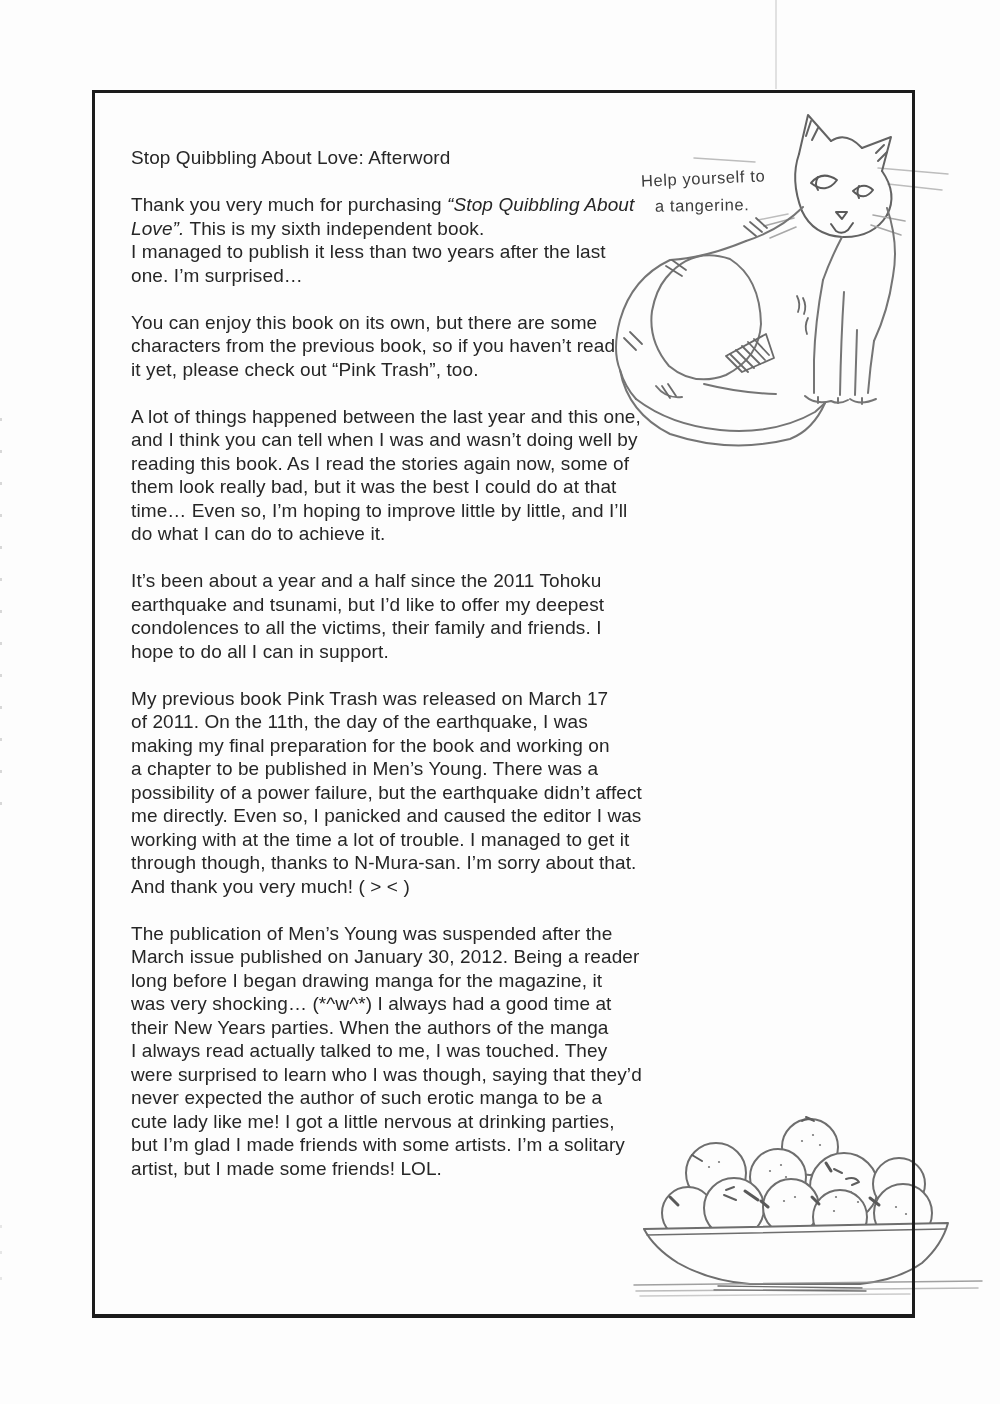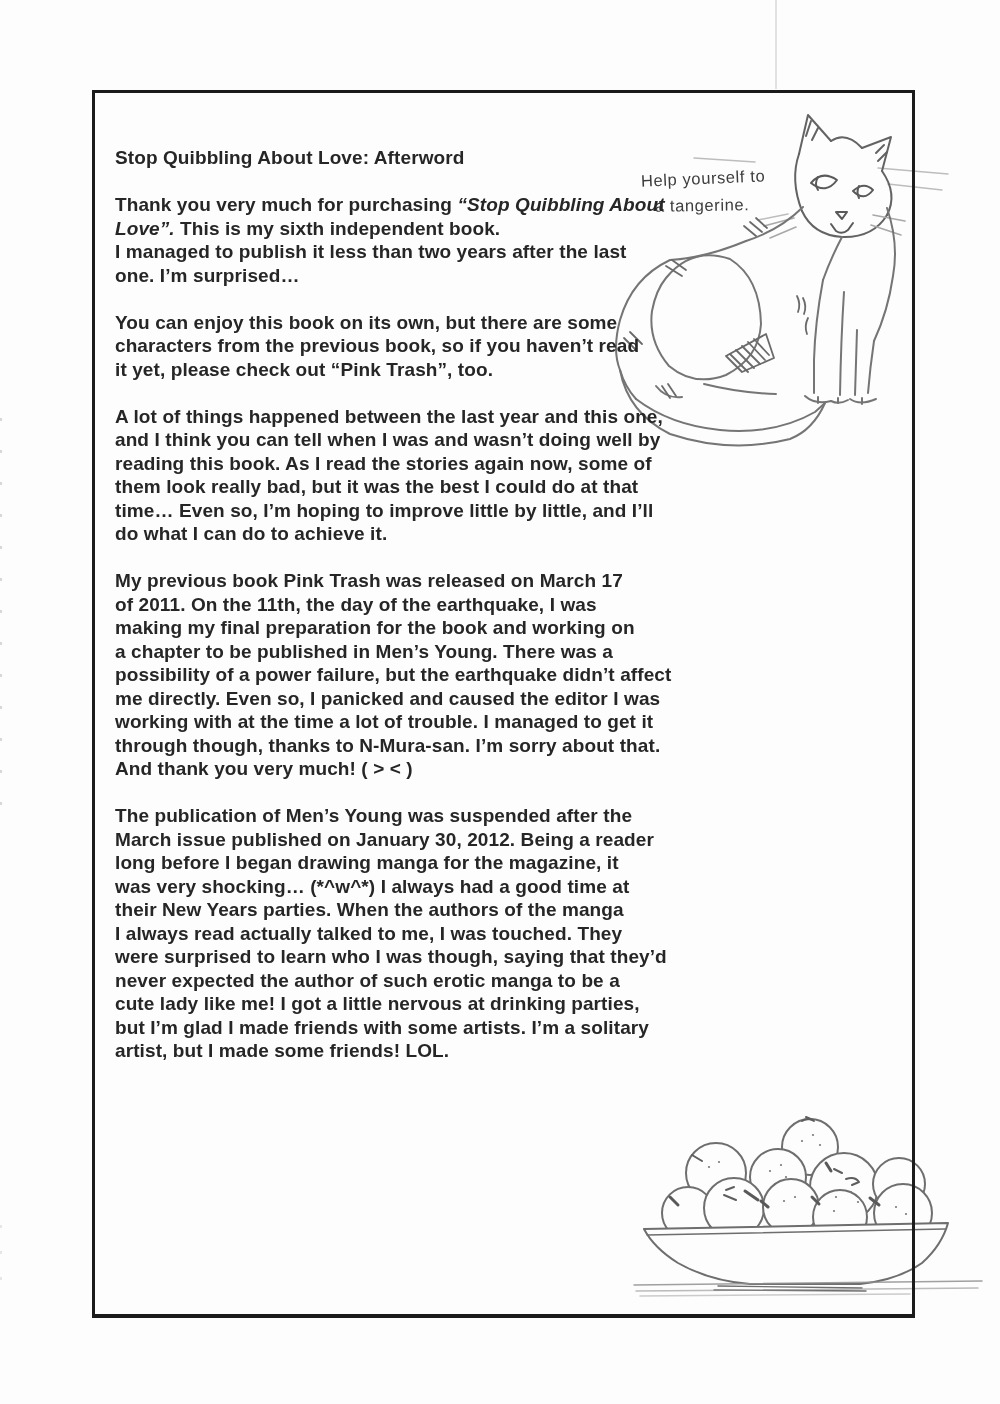--- a/index.html
+++ b/index.html
@@ -48,28 +48,27 @@
     box-sizing: border-box;
     border: 3px solid #1b1b1b;
     border-bottom-width: 4px;
     background: transparent;
     z-index: 2;
     pointer-events: none;
   }
   
   .textcol {
     position: absolute;
-    left: 115px; top: 146px;
+    left: 131px; top: 146px;
     width: 600px;
     z-index: 3;
     color: #262626;
     font-size: 19px;
     line-height: 23.5px;
     letter-spacing: 0.1px;
-    font-weight: bold;
   }
   .textcol p {
     margin: 0 0 23.5px 0;
     white-space: pre-line;
   }
   .textcol .title {
     margin: 0 0 23.5px 0;
   }
   .em { font-style: italic; }
   
@@ -259,20 +258,24 @@
 one. I’m surprised…</span></p>
     <p>You can enjoy this book on its own, but there are some
 characters from the previous book, so if you haven’t read
 it yet, please check out “Pink Trash”, too.</p>
     <p>A lot of things happened between the last year and this one,
 and I think you can tell when I was and wasn’t doing well by
 reading this book. As I read the stories again now, some of
 them look really bad, but it was the best I could do at that
 time… Even so, I’m hoping to improve little by little, and I’ll
 do what I can do to achieve it.</p>
+    <p>It’s been about a year and a half since the 2011 Tohoku
+earthquake and tsunami, but I’d like to offer my deepest
+condolences to all the victims, their family and friends. I
+hope to do all I can in support.</p>
     <p>My previous book Pink Trash was released on March 17
 of 2011. On the 11th, the day of the earthquake, I was
 making my final preparation for the book and working on
 a chapter to be published in Men’s Young. There was a
 possibility of a power failure, but the earthquake didn’t affect
 me directly. Even so, I panicked and caused the editor I was
 working with at the time a lot of trouble. I managed to get it
 through though, thanks to N-Mura-san. I’m sorry about that.
 And thank you very much! ( &gt; &lt; )</p>
     <p>The publication of Men’s Young was suspended after the

